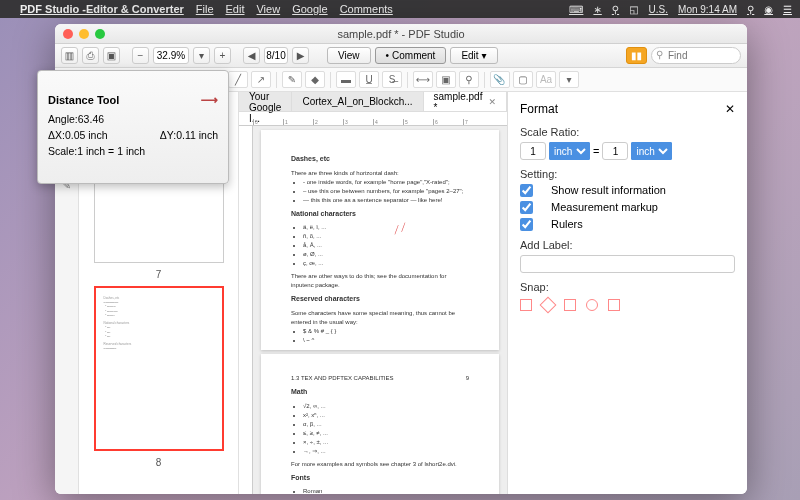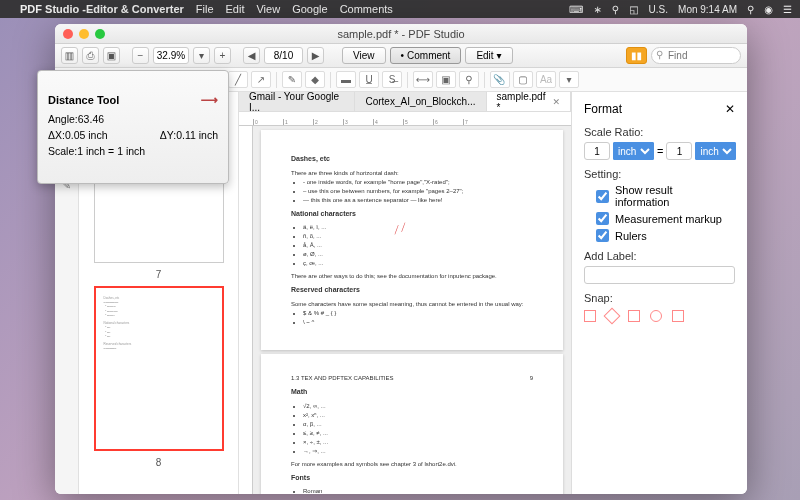--- a/index.html
+++ b/index.html
@@ -1,32 +1,32 @@
 <!DOCTYPE html>
 <html><head>
 <meta charset="utf-8">
 <style>
 * { margin:0; padding:0; box-sizing:border-box; font-family:-apple-system,BlinkMacSystemFont,"Helvetica Neue",sans-serif; }
 body { width:800px; height:500px; background:linear-gradient(135deg,#9a8fb8,#c5a5c0,#a89fb5); overflow:hidden; position:relative; }
-.menubar { height:18px; background:rgba(50,50,50,0.95); color:#eee; display:flex; align-items:center; font-size:11px; padding:0 8px; justify-content:space-between; }
+.menubar { height:18px; background:rgba(50,50,50,0.95); color:#eee; display:flex; align-items:center; font-size:11px; padding:0 8px; justify-content:space-between;text-decoration:underline; }
 .menubar-left { display:flex; gap:12px; align-items:center; }
 .menubar-left .apple { font-size:13px; }
 .menubar-left .appname { font-weight:600; }
 .menubar-right { display:flex; gap:10px; align-items:center; font-size:10px; }
 .window { position:absolute; top:24px; left:55px; width:692px; height:470px; background:#fff; border-radius:6px; box-shadow:0 10px 40px rgba(0,0,0,0.4); overflow:hidden; display:flex; flex-direction:column; }
 .titlebar { height:20px; background:linear-gradient(#f6f6f6,#e8e8e8); display:flex; align-items:center; position:relative; border-bottom:1px solid #d0d0d0; }
 .traffic { display:flex; gap:6px; padding-left:8px; }
 .tlight { width:10px; height:10px; border-radius:50%; }
 .red{background:#ff5f57}.yellow{background:#ffbd2e}.green{background:#28c940}
 .titletext { position:absolute; left:0; right:0; text-align:center; font-size:11px; color:#444; }
 .maintoolbar { height:24px; background:linear-gradient(#fafafa,#ececec); border-bottom:1px solid #d5d5d5; display:flex; align-items:center; padding:0 6px; gap:4px; font-size:10px; }
 .tbtn { border:1px solid #ccc; background:linear-gradient(#fff,#f0f0f0); border-radius:3px; padding:1px 4px; height:17px; display:flex; align-items:center; justify-content:center; font-size:10px; color:#555; cursor:pointer; }
 .tbtn.small{width:17px}
 .zoomfield{width:36px;height:17px;border:1px solid #ccc;border-radius:3px;font-size:10px;text-align:center;background:#fff}
-.pagefield{width:39px;height:17px;border:1px solid #ccc;border-radius:3px;font-size:10px;text-align:center;background:#fff}
+.pagefield{width:24px;height:17px;border:1px solid #ccc;border-radius:3px;font-size:10px;text-align:center;background:#fff}
 .modebtn{border:1px solid #bbb;background:linear-gradient(#fff,#eee);border-radius:3px;padding:2px 10px;font-size:10px;display:flex;align-items:center;gap:3px}
 .modebtn.active{background:linear-gradient(#f0f0f0,#ddd);border-color:#999}
 .findfield{width:90px;height:17px;border:1px solid #ccc;border-radius:10px;font-size:10px;padding:0 16px;background:#fff}
 .anntoolbar { height:24px; background:#fafafa; border-bottom:1px solid #e0e0e0; display:flex; align-items:center; padding-left:50px; gap:3px; }
 .annbtn { width:20px; height:17px; border:1px solid #ddd; background:#fff; border-radius:2px; display:flex; align-items:center; justify-content:center; font-size:10px; color:#666; }
 .annbtn.sel{border-color:#4a90e2;background:#e8f0fd}
 .sep{width:1px;height:16px;background:#ddd;margin:0 2px}
 .body { flex:1; display:flex; overflow:hidden; }
 .sidetabs { width:24px; background:#f5f5f5; border-right:1px solid #e0e0e0; display:flex; flex-direction:column; align-items:center; padding-top:6px; gap:8px; }
 .sidetab { width:18px; height:18px; display:flex; align-items:center; justify-content:center; font-size:11px; color:#888; }
@@ -40,27 +40,27 @@
 .doctab { padding:0 10px; font-size:10px; display:flex; align-items:center; border-right:1px solid #ddd; gap:6px; background:#e8e8e8; }
 .doctab.active{background:#fff}
 .doctab .x{font-size:9px;color:#888}
 .rulerh{height:14px;background:#fff;border-bottom:1px solid #ccc;font-size:5px;color:#888;display:flex;align-items:flex-end;padding-left:14px;overflow:hidden}
 .rulerh span{display:inline-block;width:30px;border-left:1px solid #aaa;padding-left:1px}
 .pagewrap{position:absolute;top:34px;left:14px;right:0;bottom:0;overflow:hidden}
 .rulerv{position:absolute;top:34px;left:0;width:14px;bottom:0;background:#fff;border-right:1px solid #ccc}
 .page{background:#fff;margin:4px 8px;box-shadow:0 1px 3px rgba(0,0,0,0.2);padding:20px 30px;font-size:6px;color:#333;line-height:1.5}
 .page h4{font-size:7px;font-weight:bold;margin:4px 0}
 .page ul{margin-left:12px}
-.formatpanel { width:176px; background:#fff; border-left:1px solid #ddd; padding:10px 12px; font-size:11px; }
+.formatpanel { width:240px; background:#fff; border-left:1px solid #ddd; padding:10px 12px; font-size:11px; }
 .formatpanel .title{display:flex;justify-content:space-between;font-size:12px;margin-bottom:10px}
 .formatpanel .label{font-size:11px;color:#333;margin:8px 0 4px}
 .scalerow{display:flex;align-items:center;gap:3px}
 .scalerow input[type=text]{width:26px;height:18px;border:1px solid #ccc;border-radius:3px;font-size:10px;text-align:center}
 .scalerow select{height:18px;border:1px solid #ccc;border-radius:1px;font-size:10px;background:#4a90e2;color:#fff;border-color:#4a90e2}
-.chk{display:flex;align-items:center;gap:6px;margin:4px 12px;font-size:11px}
+.chk{display:flex;gap:18px;margin:4px 0;font-size:11px}
 .chk input{accent-color:#4a90e2}
 .labelfield{width:100%;height:18px;border:1px solid #ccc;border-radius:3px}
 .snaprow{display:flex;gap:10px;margin-top:6px}
 .snap{width:12px;height:12px;border:1px solid #f88;background:#fff}
 .tooltip { position:absolute; top:70px; left:37px; width:192px; background:linear-gradient(#fafafa,#eee); border:1px solid #bbb; border-radius:4px; box-shadow:0 3px 10px rgba(0,0,0,0.25); padding:22px 10px; font-size:10.5px; z-index:50; }
 .tooltip .tthead{display:flex;justify-content:space-between;align-items:center;font-weight:600;margin-bottom:6px;font-size:11px}
 .tooltip .arrow{color:#b44;font-size:12px}
 .tooltip .row{display:flex;justify-content:space-between;margin:4px 0}
 </style>
 </head>

